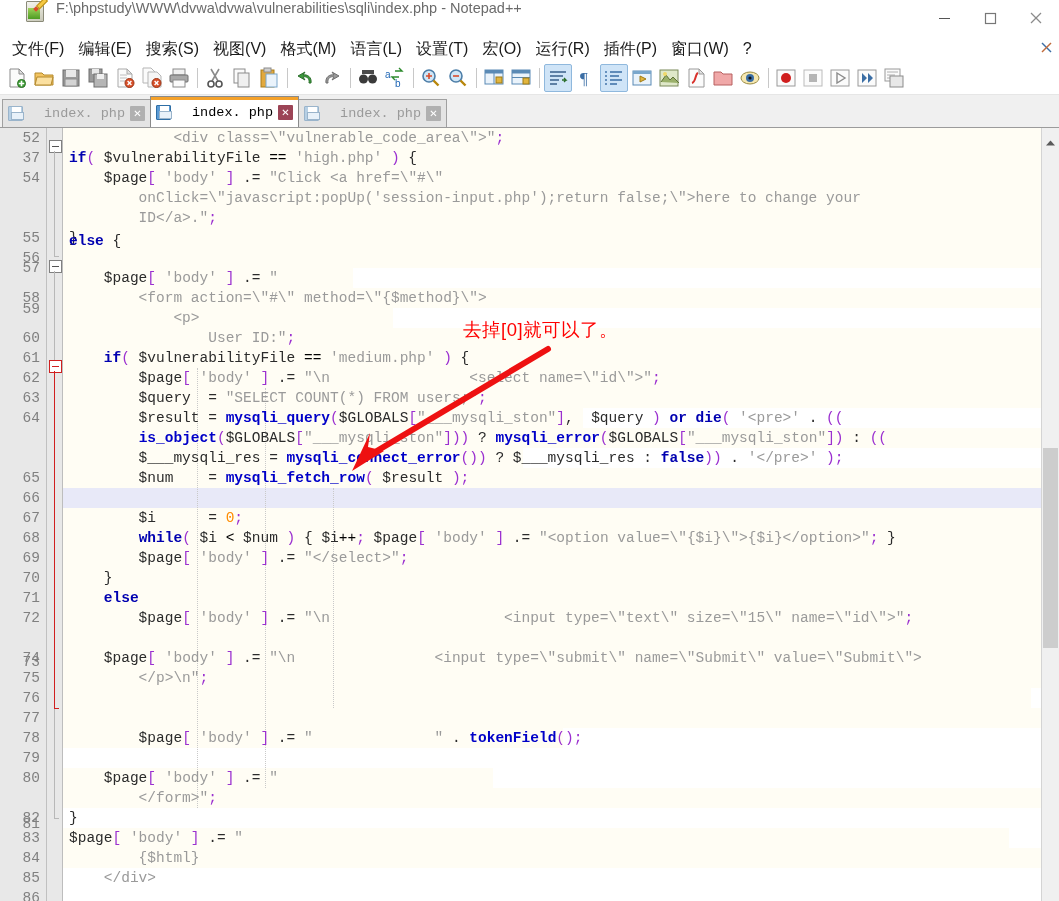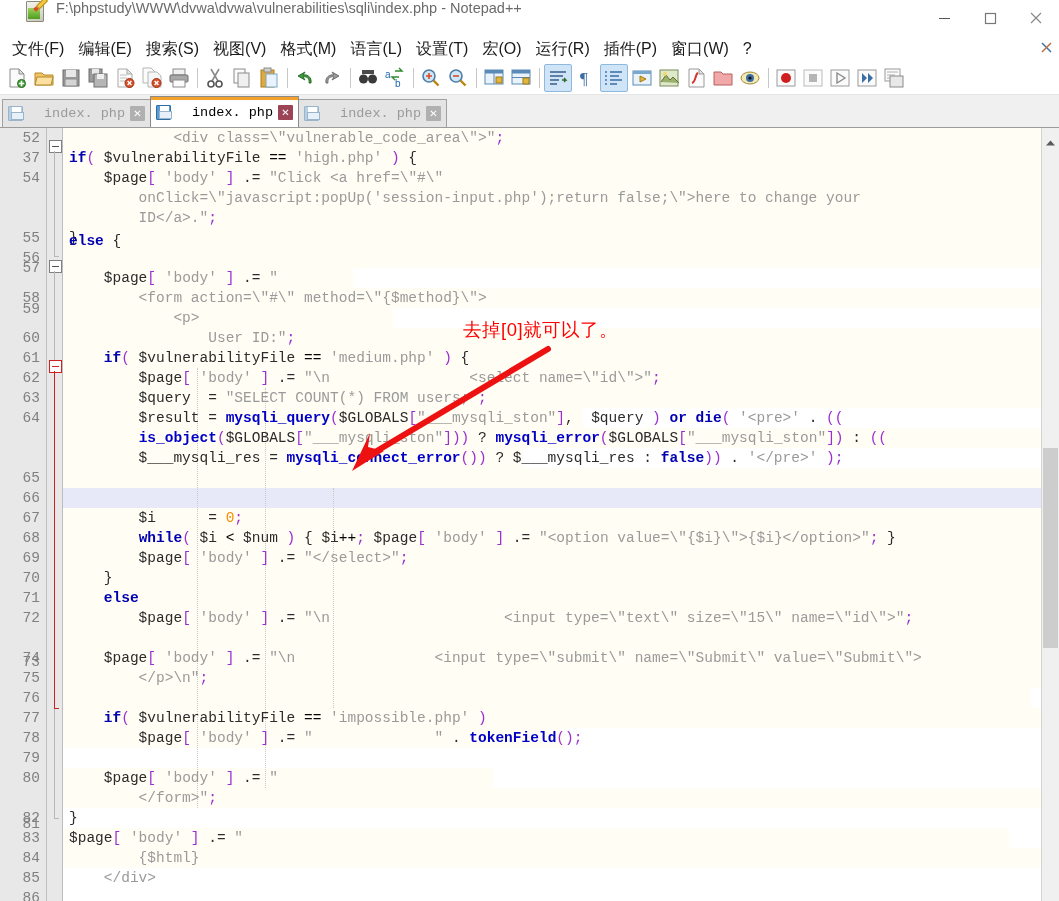--- a/index.html
+++ b/index.html
@@ -501,20 +501,21 @@
       <div class="cl" style="top:220px"><span class="v">    </span><span class="k">if</span><span class="br">(</span><span class="v"> $vulnerabilityFile </span><span class="op">==</span><span class="s"> 'medium.php'</span><span class="br"> )</span><span class="v"> {</span></div>
 
       <div class="cl" style="top:240px"><span class="v">        $page</span><span class="br">[</span><span class="s"> 'body' </span><span class="br">]</span><span class="v"> .= </span><span class="s">"\n                &lt;select name=\"id\"&gt;"</span><span class="br">;</span></div>
 
       <div class="cl" style="top:260px"><span class="v">        $query  = </span><span class="s">"SELECT COUNT(*) FROM users;"</span><span class="br">;</span></div>
 
       <div class="cl" style="top:280px"><span class="v">        $result = </span><span class="f">mysqli_query</span><span class="br">(</span><span class="v">$GLOBALS</span><span class="br">[</span><span class="s">"___mysqli_ston"</span><span class="br">]</span><span class="v">,  $query </span><span class="br">)</span><span class="k"> or die</span><span class="br">(</span><span class="s"> '&lt;pre&gt;'</span><span class="v"> . </span><span class="br">((</span></div>
       <div class="cl" style="top:300px"><span class="v">        </span><span class="f">is_object</span><span class="br">(</span><span class="v">$GLOBALS</span><span class="br">[</span><span class="s">"___mysqli_ston"</span><span class="br">]))</span><span class="v"> ? </span><span class="f">mysqli_error</span><span class="br">(</span><span class="v">$GLOBALS</span><span class="br">[</span><span class="s">"___mysqli_ston"</span><span class="br">])</span><span class="v"> : </span><span class="br">((</span></div>
       <div class="cl" style="top:320px"><span class="v">        $___mysqli_res = </span><span class="f">mysqli_connect_error</span><span class="br">())</span><span class="v"> ? $___mysqli_res : </span><span class="k">false</span><span class="br">))</span><span class="v"> . </span><span class="s">'&lt;/pre&gt;'</span><span class="br"> );</span></div>
 
+      <div class="cl" style="top:340px"><span class="v">        $num    = </span><span class="f">mysqli_fetch_row</span><span class="br">(</span><span class="v"> $result </span><span class="br">);</span></div>
 
 
       <div class="cl" style="top:380px"><span class="v">        $i      = </span><span class="n">0</span><span class="br">;</span></div>
 
       <div class="cl" style="top:400px"><span class="v">        </span><span class="k">while</span><span class="br">(</span><span class="v"> $i </span><span class="op">&lt;</span><span class="v"> $num </span><span class="br">)</span><span class="v"> { $i</span><span class="op">++</span><span class="br">;</span><span class="v"> $page</span><span class="br">[</span><span class="s"> 'body' </span><span class="br">]</span><span class="v"> .= </span><span class="s">"&lt;option value=\"{$i}\"&gt;{$i}&lt;/option&gt;"</span><span class="br">;</span><span class="v"> }</span></div>
 
       <div class="cl" style="top:420px"><span class="v">        $page</span><span class="br">[</span><span class="s"> 'body' </span><span class="br">]</span><span class="v"> .= </span><span class="s">"&lt;/select&gt;"</span><span class="br">;</span></div>
 
       <div class="cl" style="top:440px"><span class="v">    }</span></div>
 
@@ -523,21 +524,20 @@
       <div class="cl" style="top:480px"><span class="v">        $page</span><span class="br">[</span><span class="s"> 'body' </span><span class="br">]</span><span class="v"> .= </span><span class="s">"\n                    &lt;input type=\"text\" size=\"15\" name=\"id\"&gt;"</span><span class="br">;</span></div>
 
       <div class="cl" style="top:500px"></div>
 
       <div class="cl" style="top:520px"><span class="v">    $page</span><span class="br">[</span><span class="s"> 'body' </span><span class="br">]</span><span class="v"> .= </span><span class="s">"\n                &lt;input type=\"submit\" name=\"Submit\" value=\"Submit\"&gt;</span></div>
 
       <div class="cl" style="top:540px"><span class="s">        &lt;/p&gt;\n"</span><span class="br">;</span></div>
 
       <div class="cl" style="top:560px"></div>
 
-      <div class="cl" style="top:580px"><span class="v">    </span><span class="k">if</span><span class="br">(</span><span class="v"> $vulnerabilityFile </span><span class="op">==</span><span class="s"> 'impossible.php'</span><span class="br"> )</span></div>
 
       <div class="cl" style="top:600px"><span class="v">        $page</span><span class="br">[</span><span class="s"> 'body' </span><span class="br">]</span><span class="v"> .= </span><span class="s">"              "</span><span class="v"> . </span><span class="f">tokenField</span><span class="br">();</span></div>
 
       <div class="cl" style="top:620px"></div>
 
       <div class="cl" style="top:640px"><span class="v">    $page</span><span class="br">[</span><span class="s"> 'body' </span><span class="br">]</span><span class="v"> .= </span><span class="s">"</span></div>
 
       <div class="cl" style="top:660px"><span class="s">        &lt;/form&gt;"</span><span class="br">;</span></div>
 
       <div class="cl" style="top:680px"><span class="v">}</span></div>

